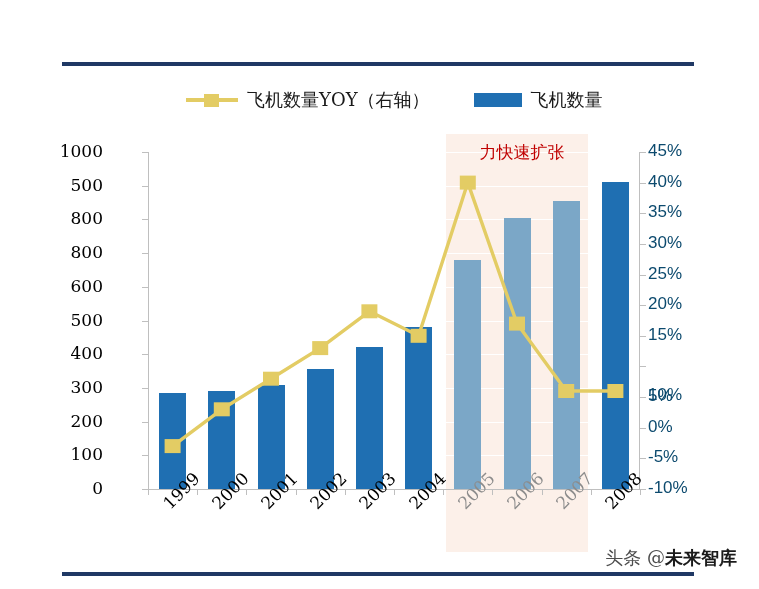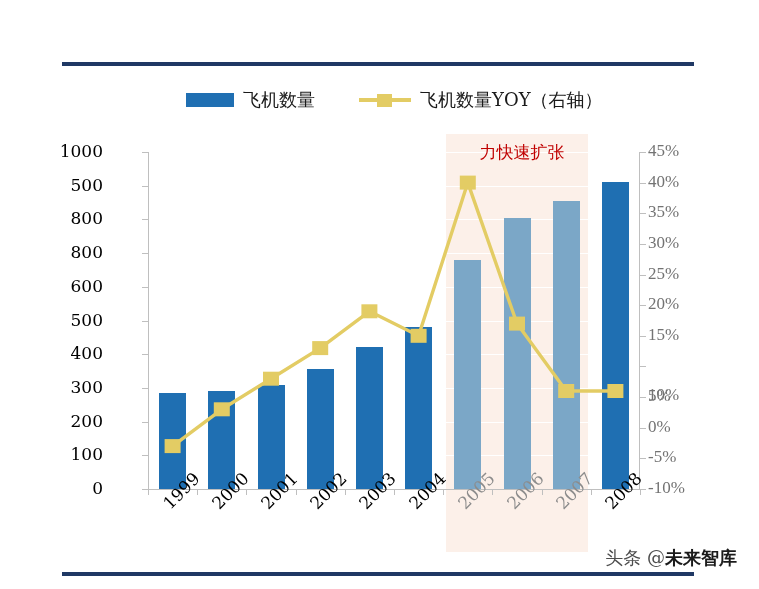--- a/index.html
+++ b/index.html
@@ -57,22 +57,22 @@
   .tick.l{left:-6px;}
   .tick.r{left:492px;}
 
   .ytick-label{
     position:absolute;right:656px;text-align:right;
     font-size:17px;color:#000;white-space:nowrap;
     font-family:"DejaVu Serif","Liberation Serif",serif;
   }
   .y2tick-label{
     position:absolute;left:648px;text-align:center;
-    font-size:17px;color:#737373;white-space:nowrap;
-    font-family:Liberation Serif, serif;
+    font-size:17px;color:#0c4a6e;white-space:nowrap;
+    font-family:Liberation Sans, sans-serif;
   }
 
   .bar{position:absolute;bottom:0;width:27px;}
   .bar.dark{background:#1f6fb2;}
   .bar.light{background:#7ba7c7;}
 
   #lineSvg{position:absolute;left:0;top:0;width:492px;height:337px;overflow:visible;}
 
   .xtick-label{
     position:absolute;font-size:17px;white-space:nowrap;
@@ -97,30 +97,30 @@
 </style>
 </head>
 <body>
 
 <div id="figure">
 
   <div class="rule" id="rule-top"></div>
 
 
   <div id="legend">
-    <div class="legend-item">
-      <span class="swatch-bar"></span>
-      <span class="legend-label">飞机数量</span>
-    </div>
     <div class="legend-item">
       <span class="swatch-line">
         <span class="ln"></span>
           <span class="mk"></span>
       </span>
       <span class="legend-label">飞机数量YOY（右轴）</span>
+    </div>
+    <div class="legend-item">
+      <span class="swatch-bar"></span>
+      <span class="legend-label">飞机数量</span>
     </div>
   </div>
 
   <div id="plot">
     <div id="plot-bg"></div>
     <div id="highlight-band" style="left: 298.152px; width: 141.696px; background: rgb(252, 240, 233);"></div>
     <div id="grid-layer">
         <div class="gridline" style="top: 337px;"></div>
         <div class="gridline" style="top: 303.3px;"></div>
         <div class="gridline" style="top: 269.6px;"></div>

